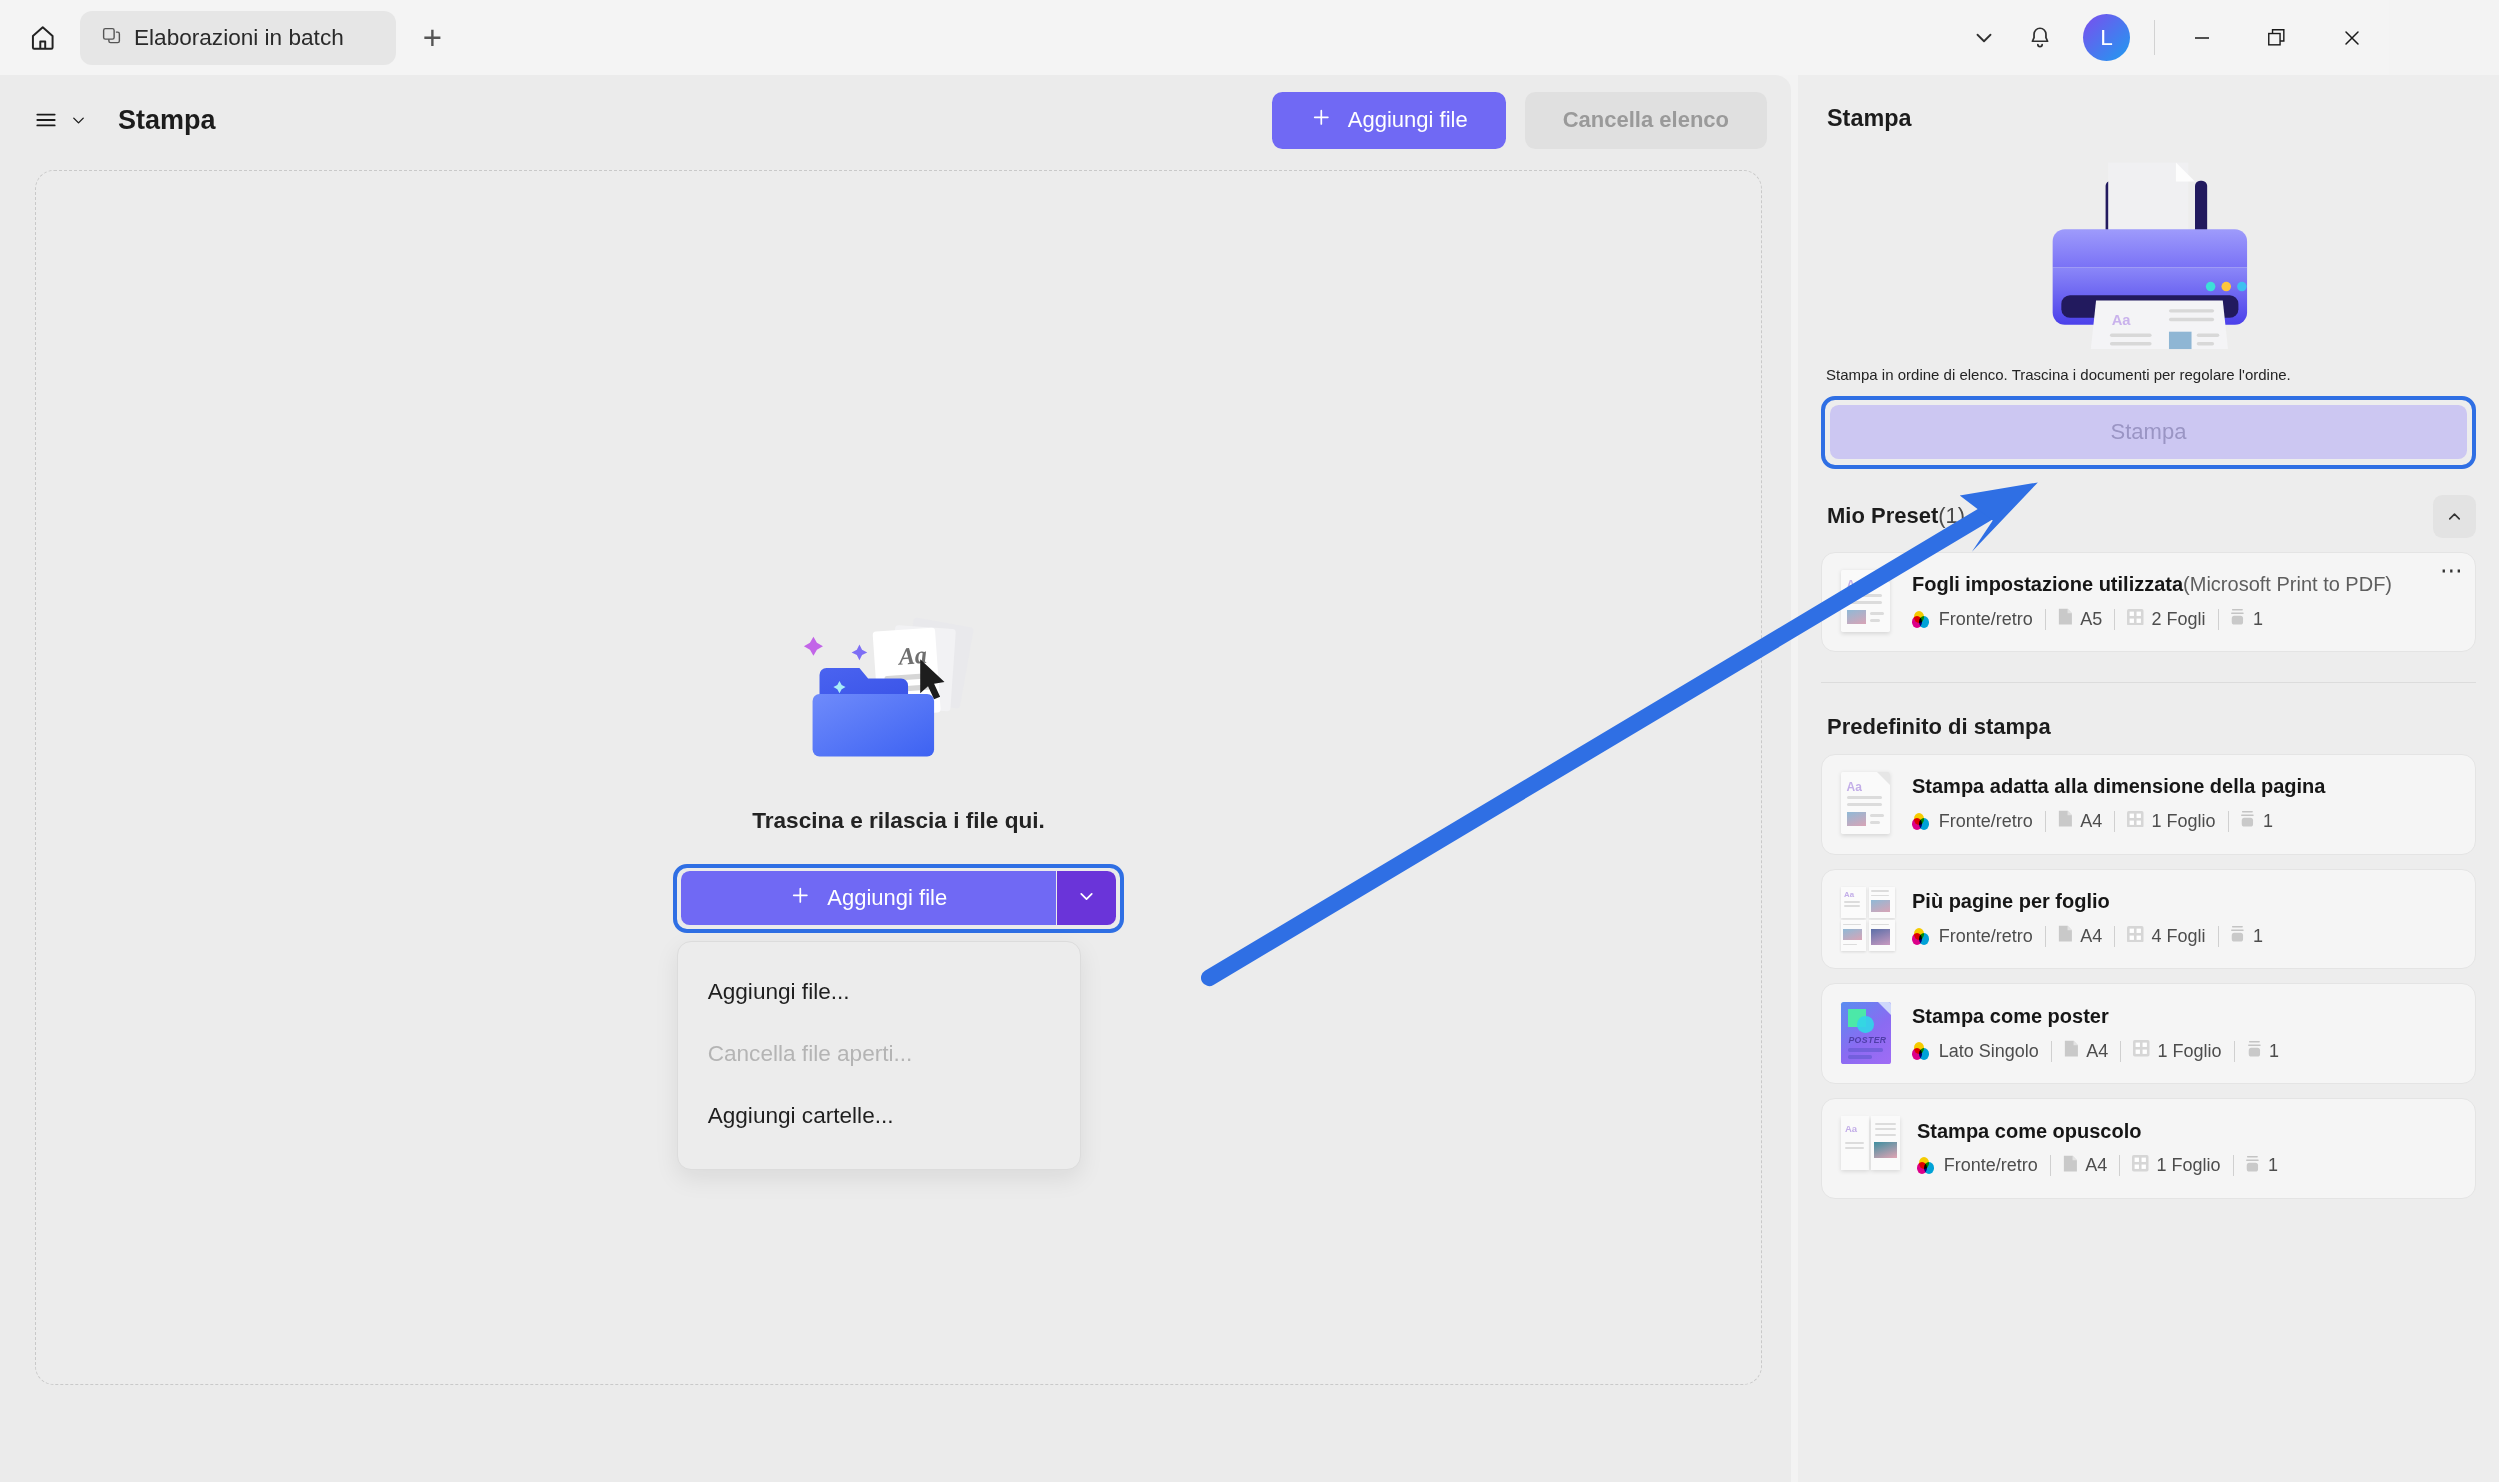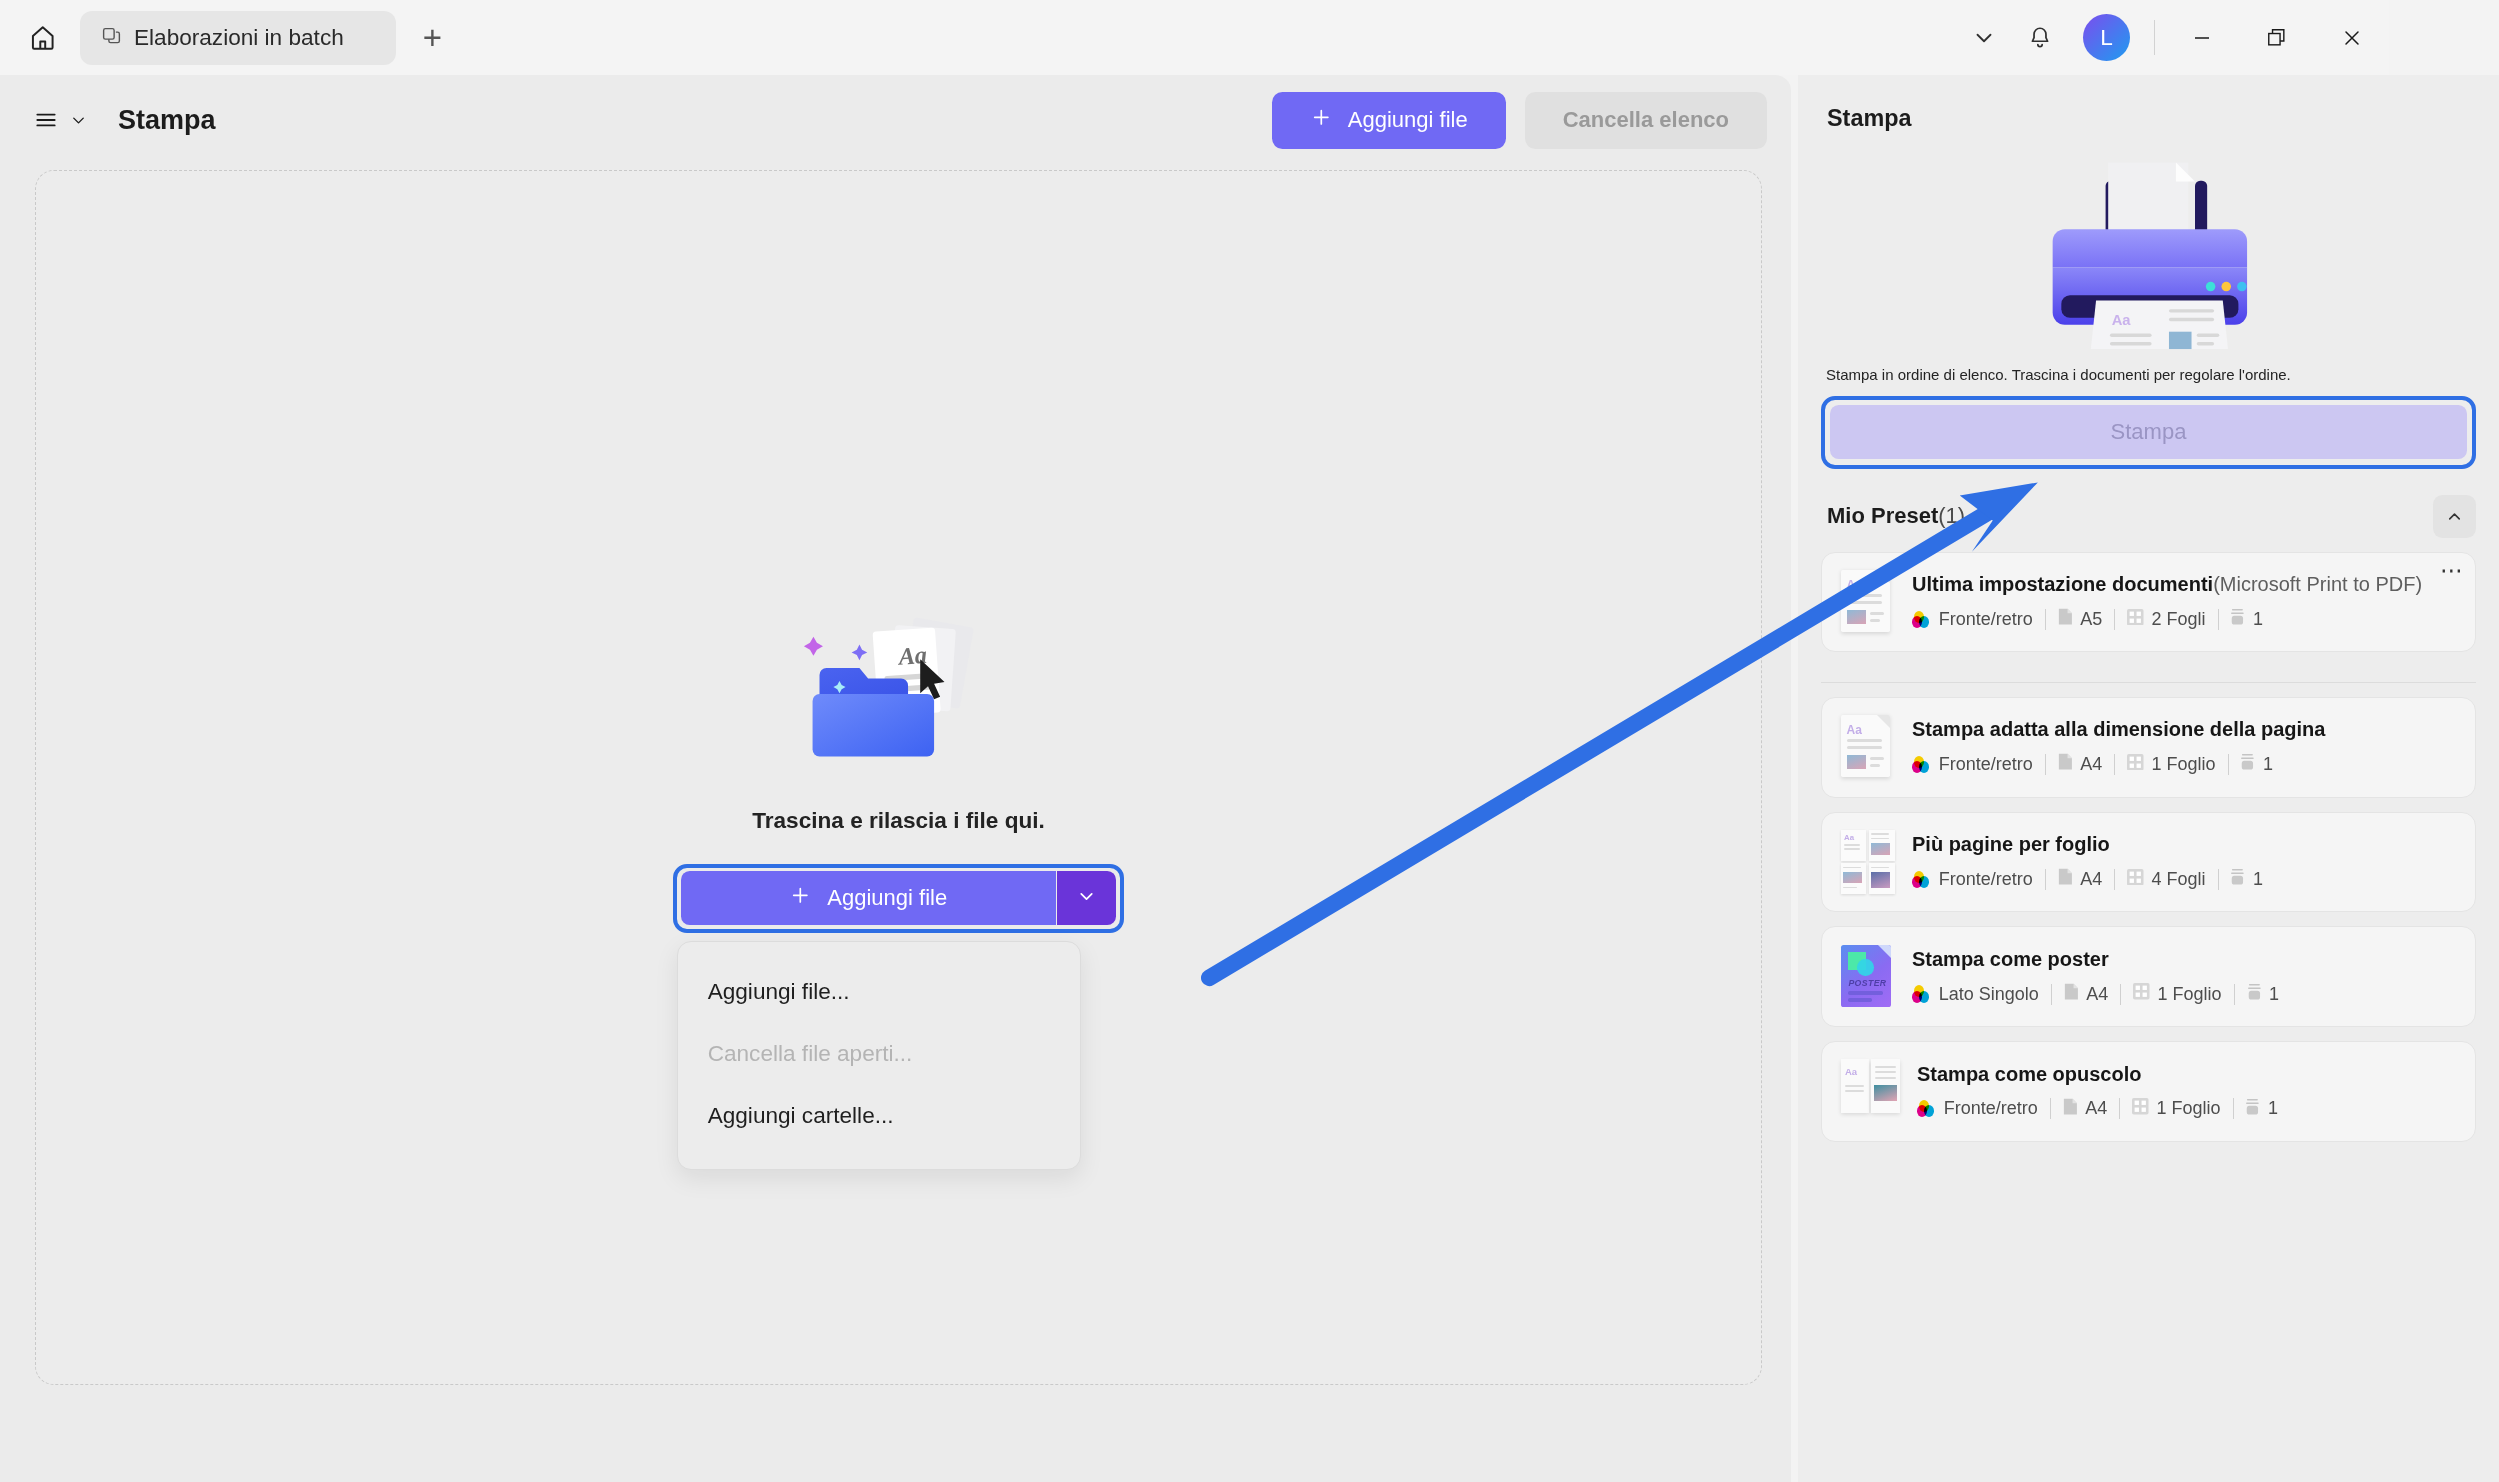--- a/index.html
+++ b/index.html
@@ -431,21 +431,21 @@
           <div class="aa">Aa</div>
           <div class="ln" style="left:6px;top:24px;width:35px"></div>
           <div class="ln" style="left:6px;top:31px;width:35px"></div>
           <div class="pic" style="left:6px;top:40px;width:19px;height:14px"></div>
           <div class="ln" style="left:29px;top:42px;width:14px"></div>
           <div class="ln" style="left:29px;top:49px;width:10.4px"></div>
         </div>
       </div>
       <div class="preset-body">
         <div class="preset-name">
-          <span>Ultima impostazione documenti</span><span class="sub">(Microsoft Print to PDF)</span>
+          <span>Fogli impostazione utilizzata</span><span class="sub">(Microsoft Print to PDF)</span>
         </div>
         <div class="preset-meta">
           <span class="meta-item">
             <span class="cmyk">
                 <i class="y"></i>
                 <i class="m"></i>
                 <i class="c"></i>
               </span>
             <span>Fronte/retro</span>
           </span>
@@ -476,20 +476,21 @@
                 </svg></span>
             <span>1</span>
           </span>
         </div>
       </div>
       <div class="more-dots">⋯</div>
     </div>
 
     <div class="divider"></div>
 
+    <div class="sec-title-plain">Predefinito di stampa</div>
 
     <div class="preset-card">
       <div class="thumb">
         <div class="doc-thumb">
           <div class="fold"></div>
           <div class="aa">Aa</div>
           <div class="ln" style="left:6px;top:24px;width:35px"></div>
           <div class="ln" style="left:6px;top:31px;width:35px"></div>
           <div class="pic" style="left:6px;top:40px;width:19px;height:14px"></div>
           <div class="ln" style="left:29px;top:42px;width:14px"></div>

